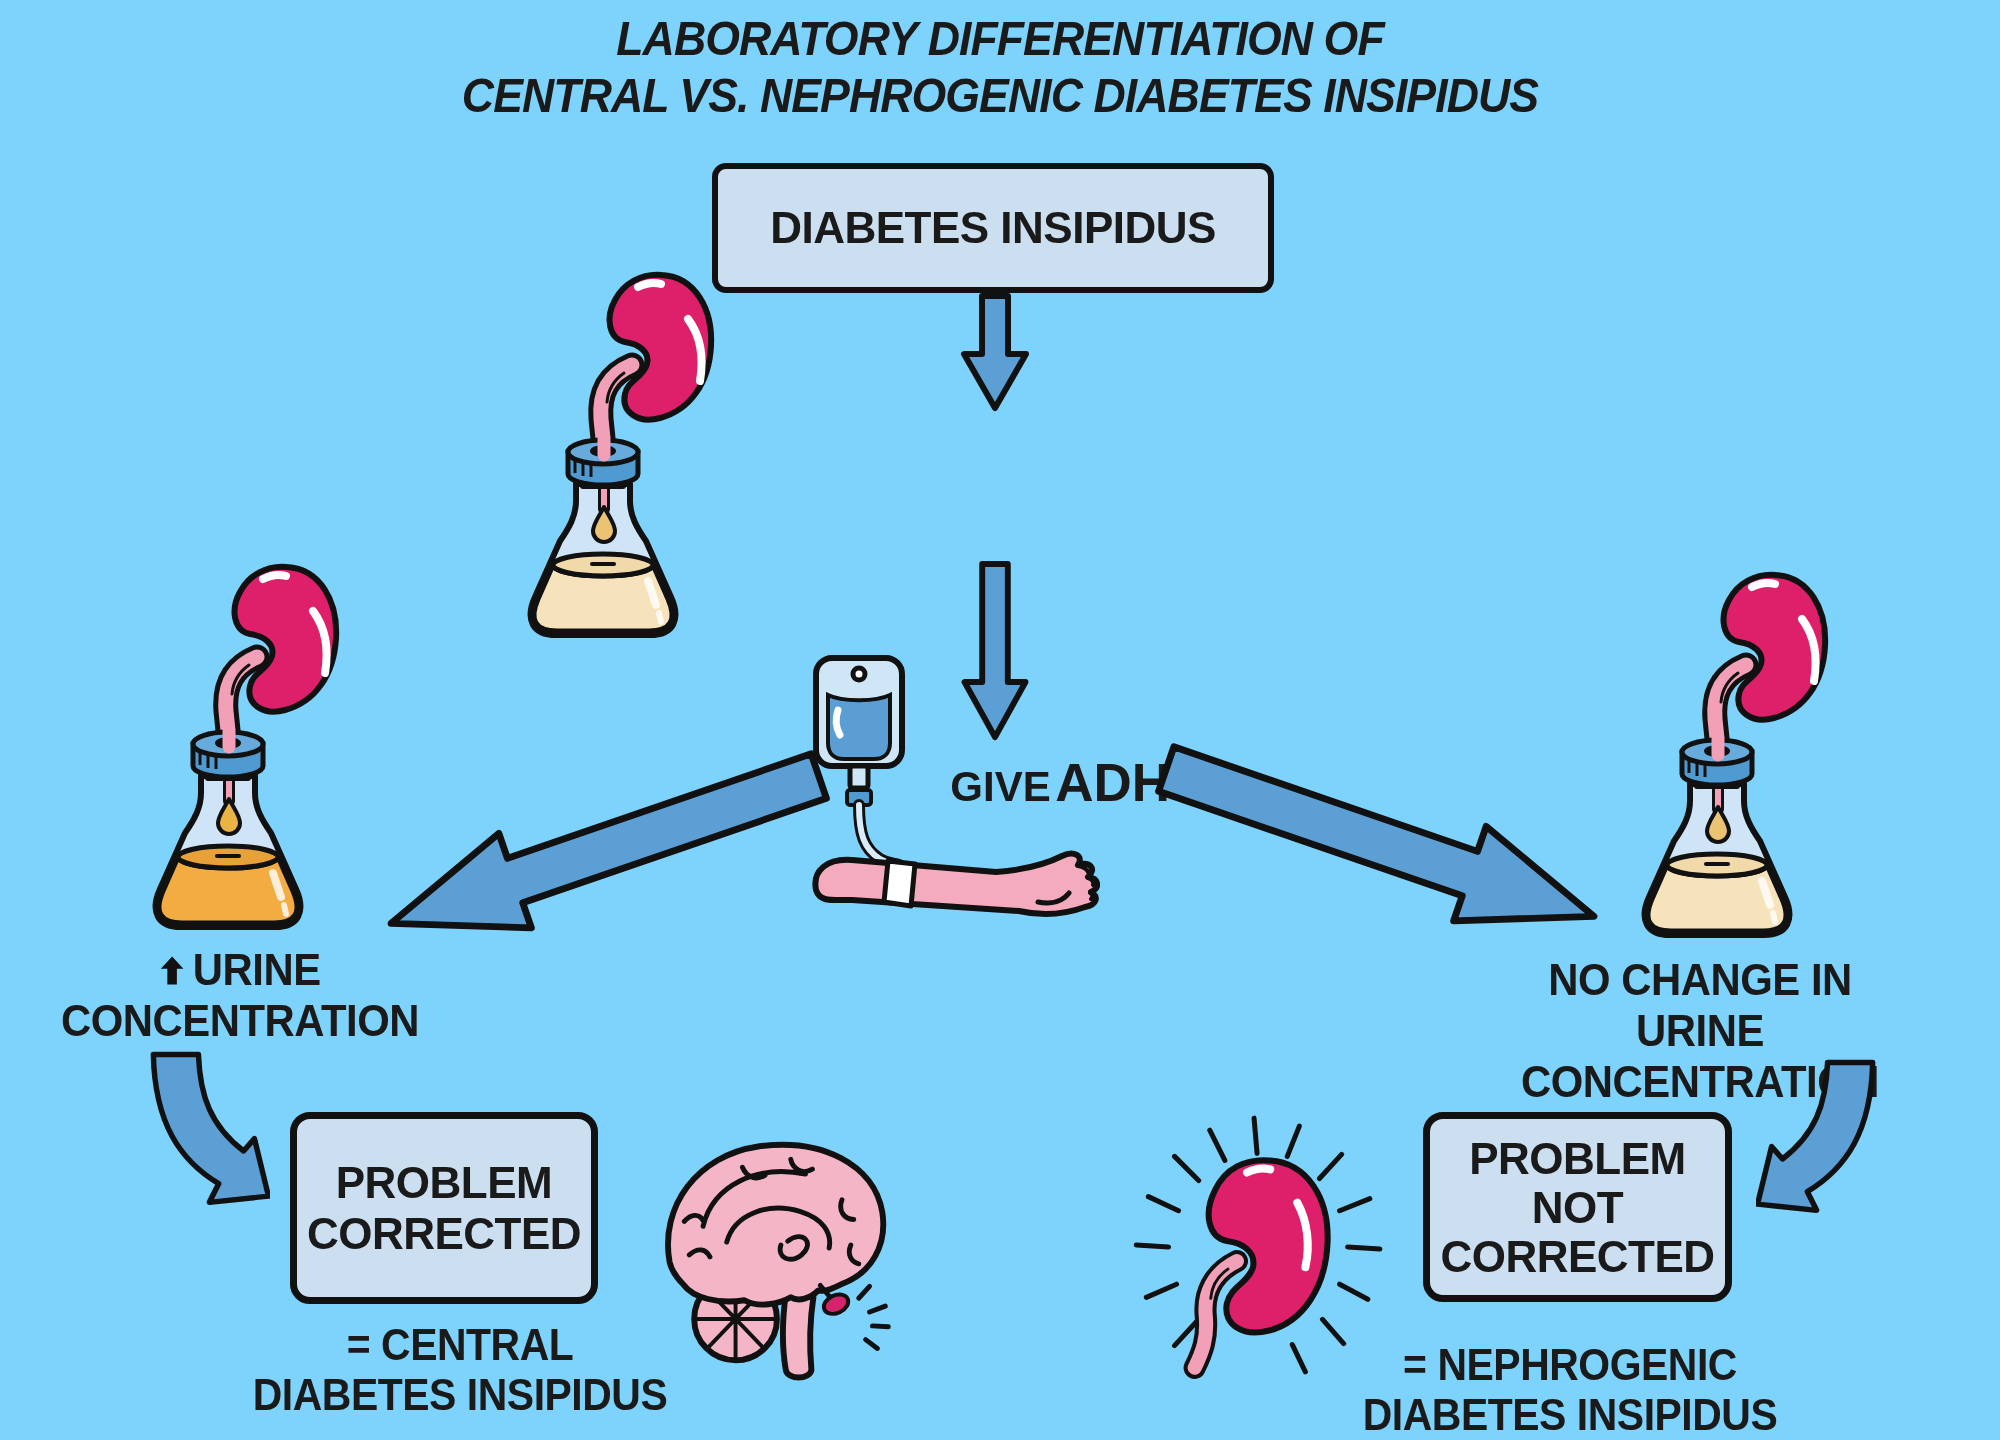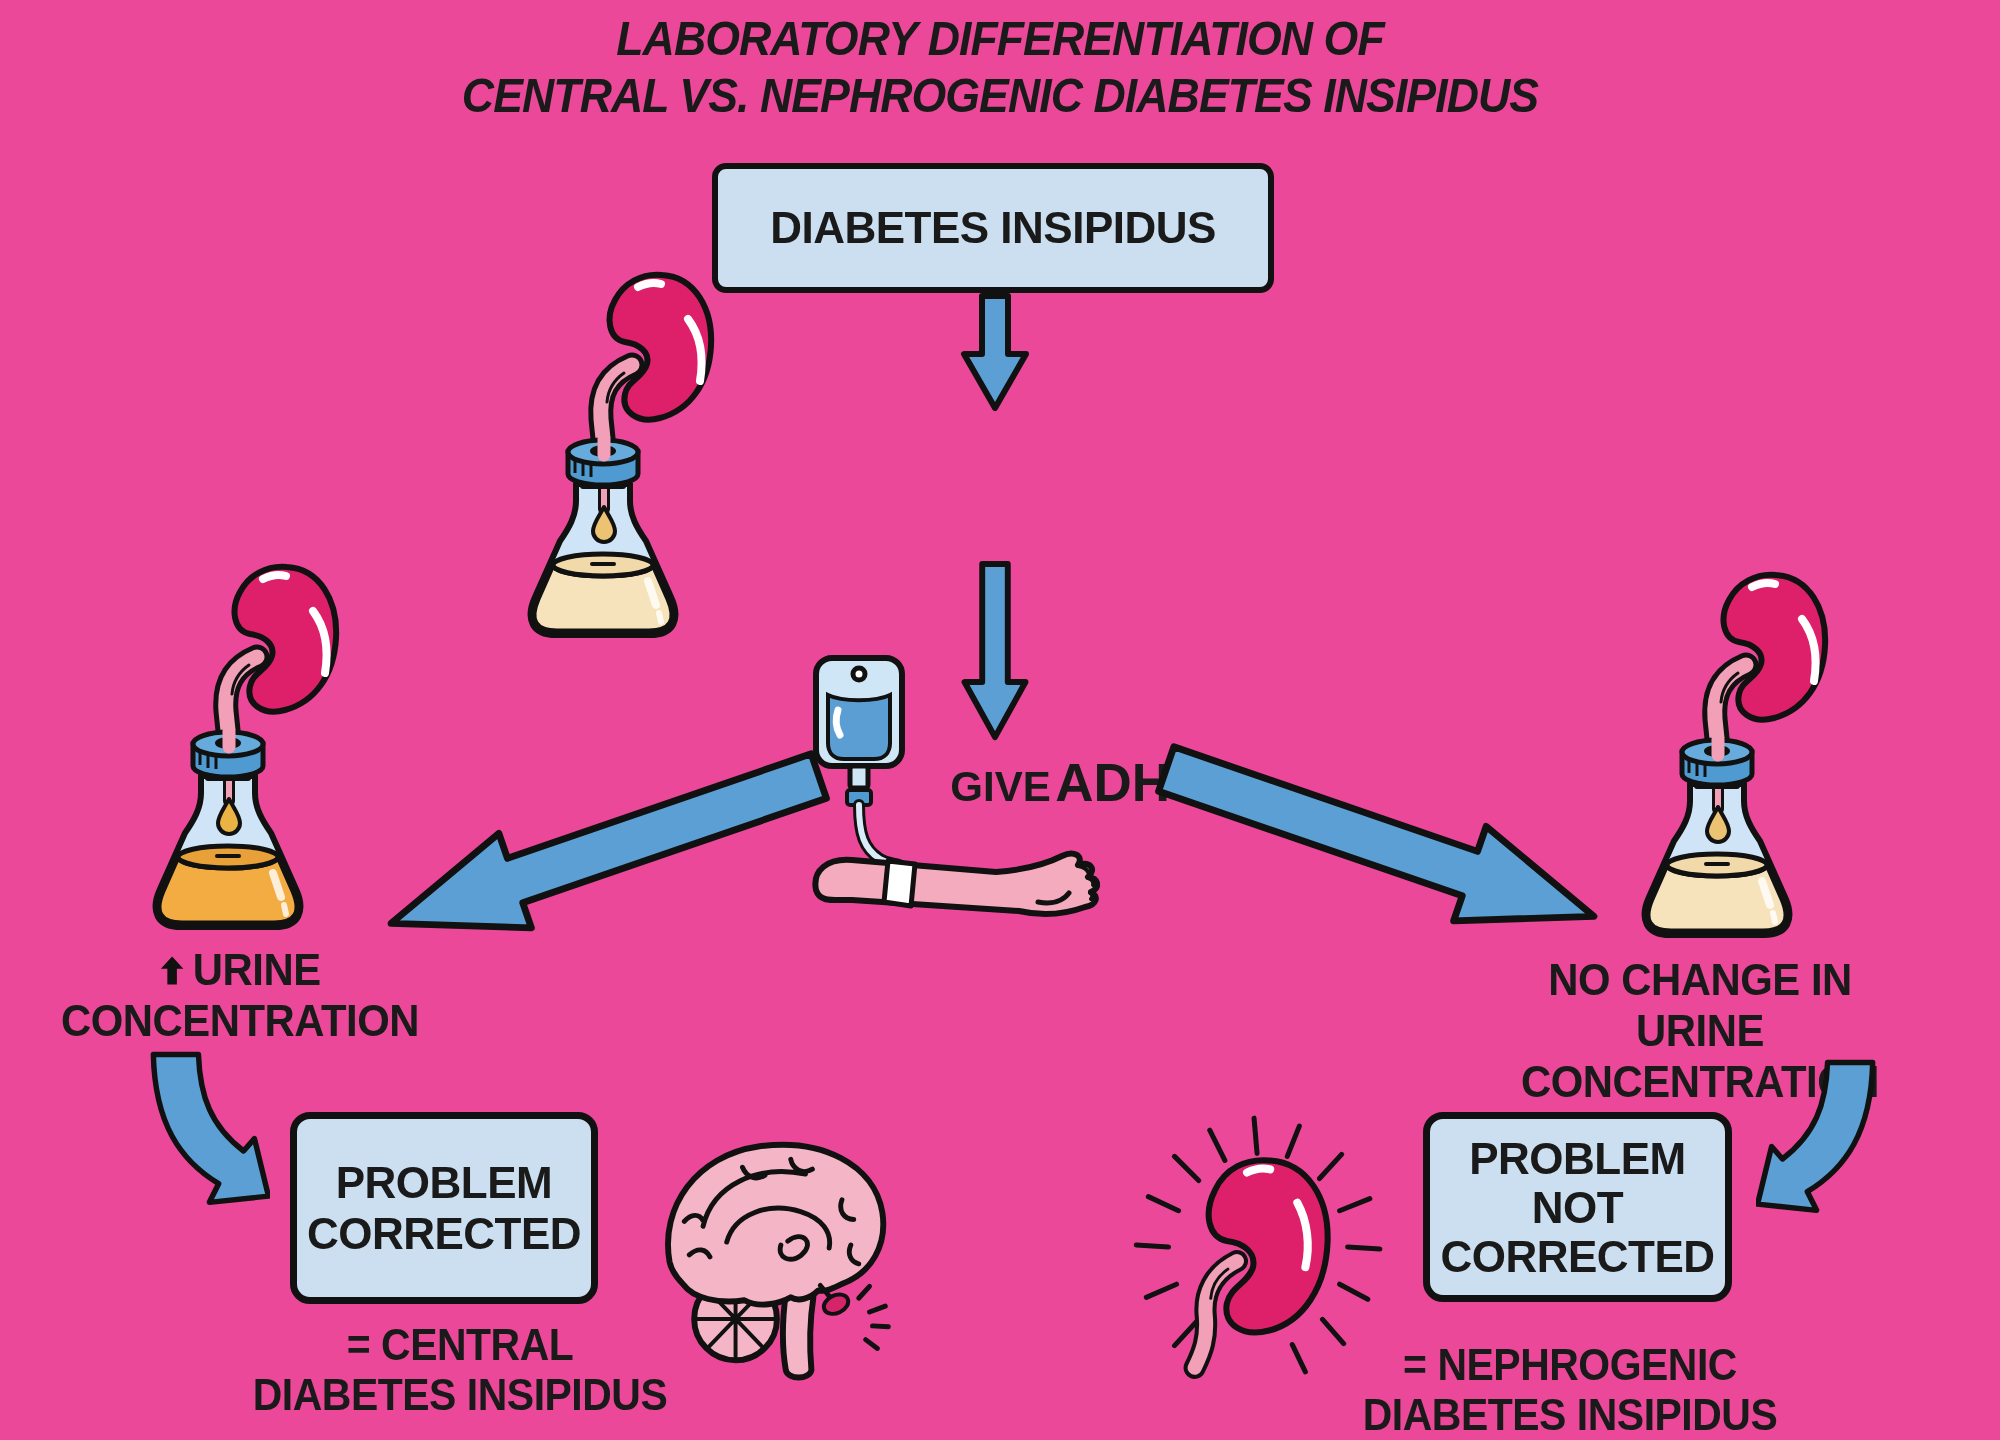--- a/index.html
+++ b/index.html
@@ -1,18 +1,18 @@
 <!DOCTYPE html>
 <html><head>
 <meta charset="utf-8">
 <style>
   html,body{margin:0;padding:0;background:#ffffff;}
   body{width:2000px;height:1440px;position:relative;overflow:hidden;
        font-family:"Liberation Sans","DejaVu Sans",sans-serif;color:#1a1a1a;}
-  .canvas{position:absolute;left:0;top:0;width:2000px;height:1440px;background:#ec4899;}
+  .canvas{position:absolute;left:0;top:0;width:2000px;height:1440px;background:#7dd3fc;}
   .abs{position:absolute;}
   .narrow{transform:scaleX(.93);transform-origin:50% 50%;}
   .title{left:200px;top:10px;width:1600px;text-align:center;font-weight:700;font-style:italic;
          font-size:48px;line-height:57px;letter-spacing:-1px;}
   .node{position:absolute;background:#cbdff1;border:6px solid #111;border-radius:14px;
         display:flex;flex-direction:column;align-items:center;justify-content:center;
         font-weight:700;text-align:center;letter-spacing:-0.5px;}
   #node-di{left:712px;top:163px;width:550px;height:118px;font-size:44px;}
   #node-urine{left:706px;top:428px;width:562px;height:120px;font-size:44px;}
   #node-pc{left:290px;top:1112px;width:294px;height:178px;font-size:44px;line-height:51px;border-radius:20px;border-width:7px;}

